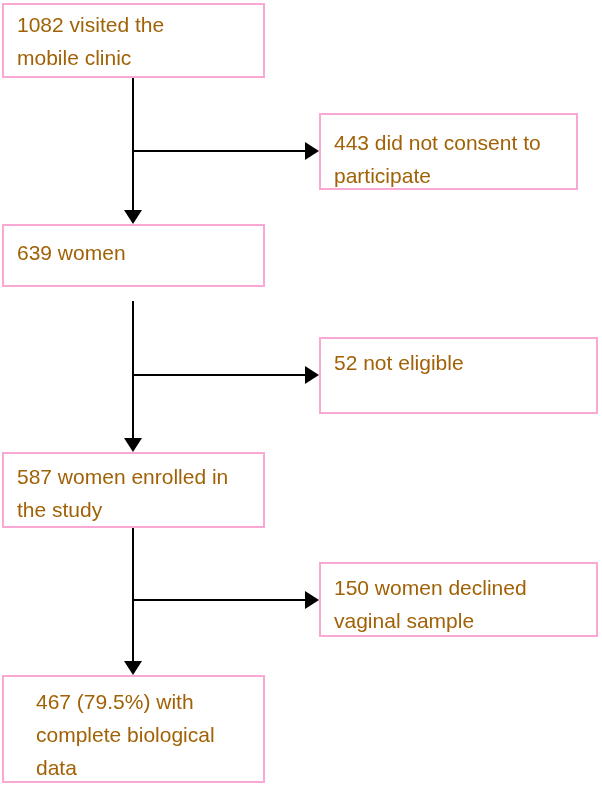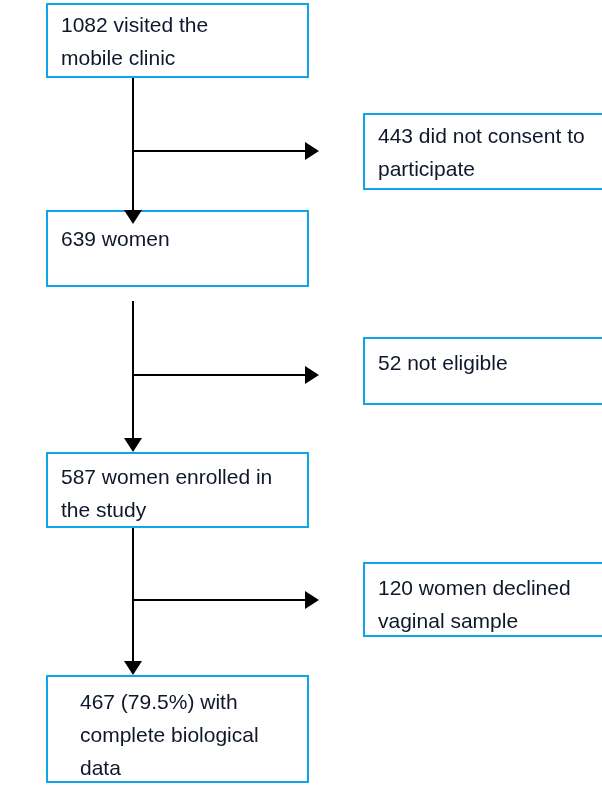--- a/index.html
+++ b/index.html
@@ -11,37 +11,36 @@
     position: relative;
     width: 602px;
     height: 786px;
     background: #ffffff;
     overflow: hidden;
     font-family: "Liberation Sans", sans-serif;
   }
   .box {
     position: absolute;
     box-sizing: border-box;
-    border: 2px solid #0ea5e9;
+    border: 2px solid #f9a8d4;
     background: #ffffff;
-    color: #0f172a;
+    color: #a16207;
     font-size: 21px;
     line-height: 33px;
     padding: 6px 13px;
     white-space: pre-line;
-    margin-left: 44px;
   }
   
   .b-visited  { left: 2px;   top: 3px;   width: 263px; height: 75px;  padding-top: 3px; }
-  .b-women    { left: 2px;   top: 210px; width: 263px; height: 77px;  padding-top: 10px; }
+  .b-women    { left: 2px;   top: 224px; width: 263px; height: 63px;  padding-top: 10px; }
   .b-enrolled { left: 2px;   top: 452px; width: 263px; height: 76px;  }
   .b-analysis { left: 2px;   top: 675px; width: 263px; height: 108px; padding-top: 8px; padding-left: 32px; }
   
-  .b-noconsent  { left: 319px; top: 113px; width: 279px; height: 77px; padding-top: 4px; }
-  .b-noteligible{ left: 319px; top: 337px; width: 279px; height: 68px; padding-top: 7px; }
+  .b-noconsent  { left: 319px; top: 113px; width: 259px; height: 77px; padding-top: 11px; }
+  .b-noteligible{ left: 319px; top: 337px; width: 279px; height: 77px; padding-top: 7px; }
   .b-declined   { left: 319px; top: 562px; width: 279px; height: 75px; padding-top: 7px; }
 
   .vline {
     position: absolute;
     width: 2px;
     background: #000000;
     left: 132px;
   }
   .v1 { top: 78px;  height: 133px; }
   .v2 { top: 301px; height: 138px; }
@@ -99,21 +98,21 @@
 
   <div class="box b-analysis">467 (79.5%) with
 complete biological data
 used for analysis</div>
 
   <div class="box b-noconsent">443 did not consent to
 participate</div>
 
   <div class="box b-noteligible">52 not eligible</div>
 
-  <div class="box b-declined">120 women declined
+  <div class="box b-declined">150 women declined
 vaginal sample</div>
 
   <div class="vline v1"></div>
   <div class="vline v2"></div>
   <div class="vline v3"></div>
 
   <div class="arrow-down ad1"></div>
   <div class="arrow-down ad2"></div>
   <div class="arrow-down ad3"></div>
 

